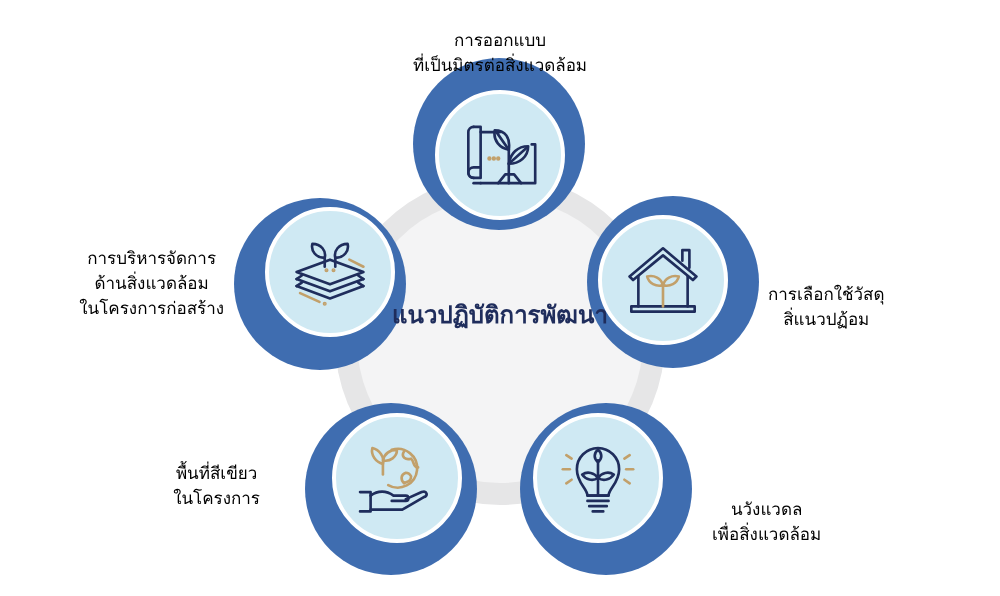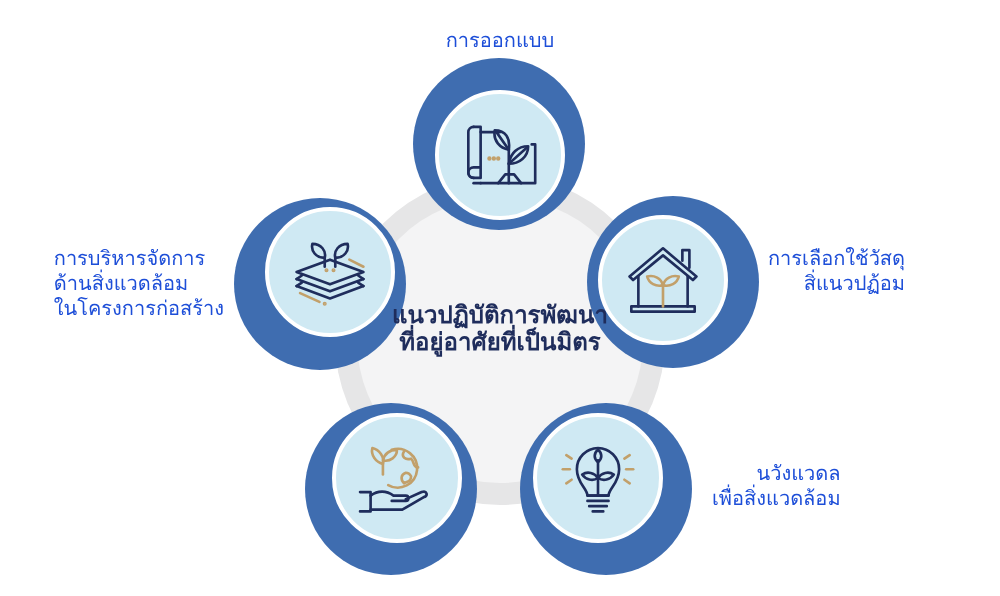--- a/index.html
+++ b/index.html
@@ -8,23 +8,23 @@
   .stage { position: absolute; left: 0; top: 0; width: 1000px; height: 596px; }
   .ring-outer { position: absolute; border-radius: 50%; background: #e6e6e7; }
   .ring-inner { position: absolute; border-radius: 50%; background: #f4f4f5; }
   .center-title { position: absolute; left: 380px; top: 302px; width: 240px;
       text-align: center; color: #1f2d5c; font-weight: bold; font-size: 24px; line-height: 27px; }
   .center-title div { white-space: nowrap; }
   .node-blue { position: absolute; border-radius: 50%; background: #3f6db0; }
   .node-core { position: absolute; border-radius: 50%; background: #cfe9f3;
       border: 4px solid #ffffff; box-sizing: border-box; display: flex; align-items: center; justify-content: center; }
   .node-core svg { width: 88px; height: 88px; }
-  .label { position: absolute; color: #1d4ed8; font-size: 20px; line-height: 25px; white-space: nowrap; }
-  .label.right { text-align: right; }
-  .label.left { text-align: left; }
+  .label { position: absolute; color: #000000; font-size: 17px; line-height: 25px; white-space: nowrap; }
+  .label.right { text-align: center; margin-top: 36px; }
+  .label.left { text-align: center; }
   .label.center { text-align: center; }
 </style>
 </head>
 <body>
 
 <div class="stage">
 
   <div class="ring-outer" style="left:335px; top:175px; width:330px; height:330px;"></div>
   <div class="ring-inner" style="left:357px; top:197px; width:286px; height:286px;"></div>
 
@@ -129,37 +129,41 @@
         <path d="M16 74 l22 10"></path>
         <circle cx="46" cy="48" r="0.8" fill="#c2a06a"></circle>
         <circle cx="54" cy="48" r="0.8" fill="#c2a06a"></circle>
         <circle cx="44" cy="86" r="0.8" fill="#c2a06a"></circle>
       </g>
     </svg>
   </div>
 
   <div class="center-title">
     <div>แนวปฏิบัติการพัฒนา</div>
-    <div>ที่อยู่อาศัยที่เป็นมิตร</div>
   </div>
 
   <div class="label center" style="left:380px; top:28px; width:240px;">
     <div>การออกแบบ</div>
+    <div>ที่เป็นมิตรต่อสิ่งแวดล้อม</div>
   </div>
 
   <div class="label right" style="left:768px; top:246px;">
     <div>การเลือกใช้วัสดุ</div>
     <div>สิ่แนวปฏ้อม</div>
   </div>
 
   <div class="label right" style="left:712px; top:461px;">
     <div>นวังแวดล</div>
     <div>เพื่อสิ่งแวดล้อม</div>
   </div>
 
+  <div class="label left" style="right:740px; top:461px;">
+    <div>พื้นที่สีเขียว</div>
+    <div>ในโครงการ</div>
+  </div>
 
   <div class="label left" style="right:776px; top:246px;">
     <div>การบริหารจัดการ</div>
     <div>ด้านสิ่งแวดล้อม</div>
     <div>ในโครงการก่อสร้าง</div>
   </div>
 
 </div>
 
 </body></html>

